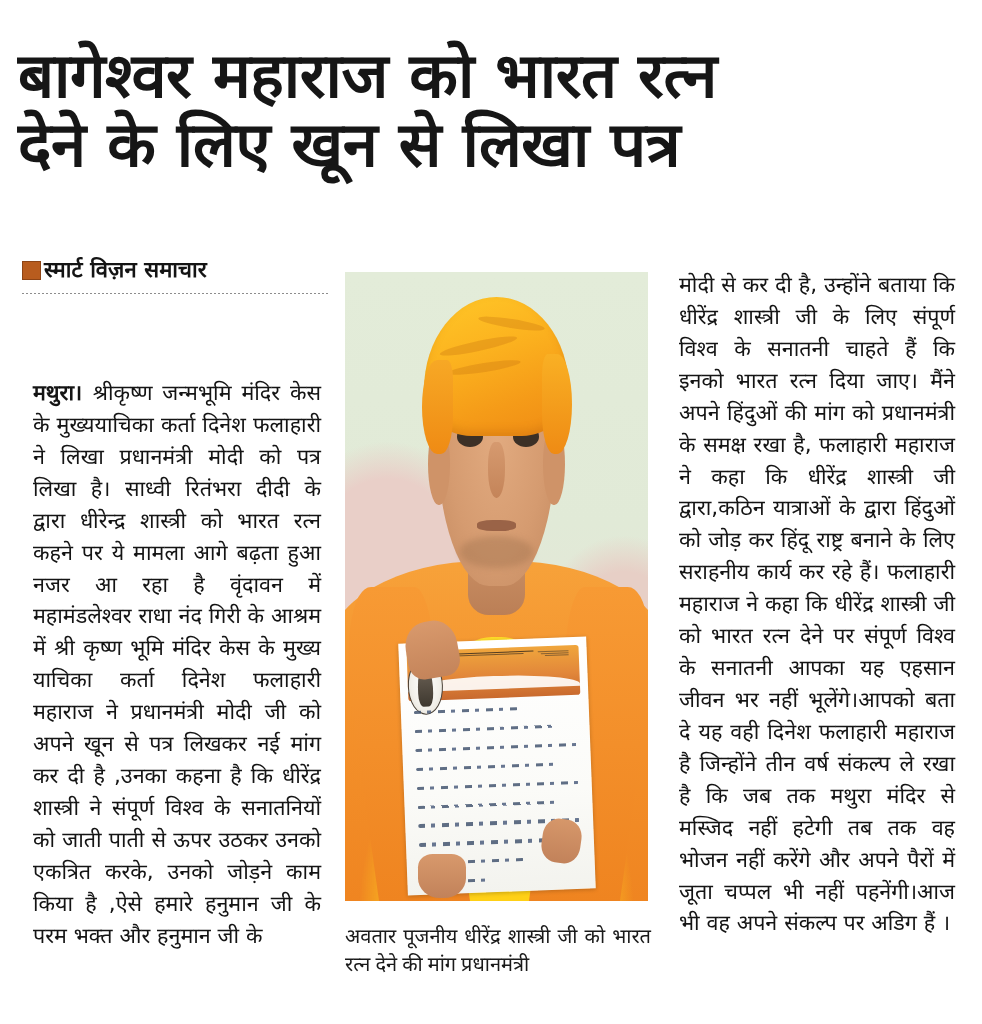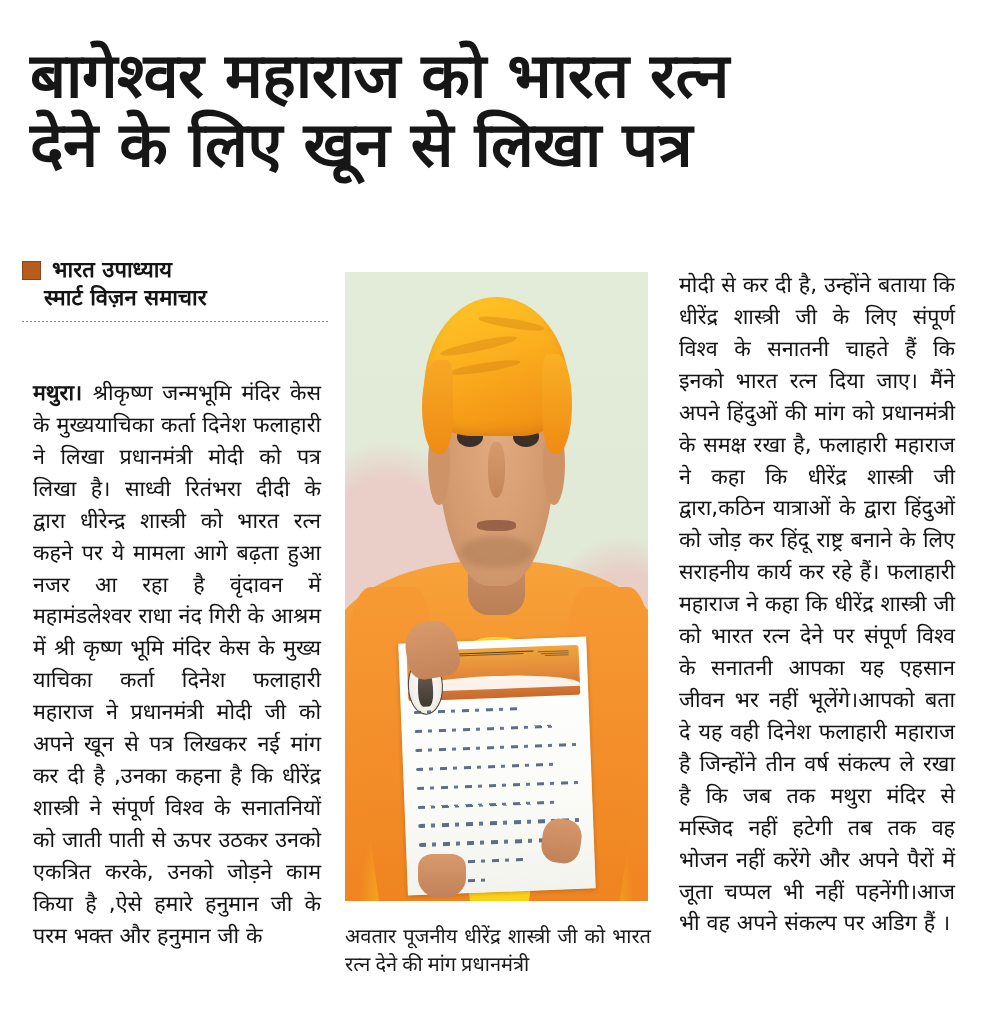--- a/index.html
+++ b/index.html
@@ -18,21 +18,21 @@
     height: 1024px;
     margin: 0 auto;
     background: #ffffff;
     overflow: hidden;
     box-sizing: border-box;
   }
 
   
   .headline {
     position: absolute;
-    left: 30px;
+    left: 18px;
     top: 44px;
     width: 946px;
   }
   .headline-line {
     font-family: "DejaVu Sans", "Liberation Sans", sans-serif;
     font-weight: 700;
     font-size: 62px;
     line-height: 1.02;
     letter-spacing: -0.5px;
     color: #161616;
@@ -473,21 +473,20 @@
   </div>
 
   <div class="byline">
     <div class="byline-row">
       <span class="byline-bullet">
         <svg width="19" height="19" viewBox="0 0 19 19" aria-hidden="true">
           <rect x="0.5" y="0.5" width="18" height="18" fill="#B85C1E" stroke="#8d4415" stroke-width="1"></rect>
         </svg>
       </span>
       <span class="byline-names">
-        <div>भारत उपाध्याय</div>
         <div class="byline-sub">स्मार्ट विज़न समाचार</div>
       </span>
     </div>
     <div class="byline-rule"></div>
   </div>
 
   <div class="col col-left">
     <p><span class="dateline">मथुरा। </span><span>श्रीकृष्ण जन्मभूमि मंदिर केस के मुख्ययाचिका कर्ता दिनेश फलाहारी ने लिखा प्रधानमंत्री मोदी को पत्र लिखा है। साध्वी रितंभरा दीदी के द्वारा धीरेन्द्र शास्त्री को भारत रत्न कहने पर ये मामला आगे बढ़ता हुआ नजर आ रहा है वृंदावन में महामंडलेश्वर राधा नंद गिरी के आश्रम में श्री कृष्ण भूमि मंदिर केस के मुख्य याचिका कर्ता दिनेश फलाहारी महाराज ने प्रधानमंत्री मोदी जी को अपने खून से पत्र लिखकर नई मांग कर दी है ,उनका कहना है कि धीरेंद्र शास्त्री ने संपूर्ण विश्व के सनातनियों को जाती पाती से ऊपर उठकर उनको एकत्रित करके, उनको जोड़ने काम किया है ,ऐसे हमारे हनुमान जी के परम भक्त और हनुमान जी के</span></p>
   </div>
 

